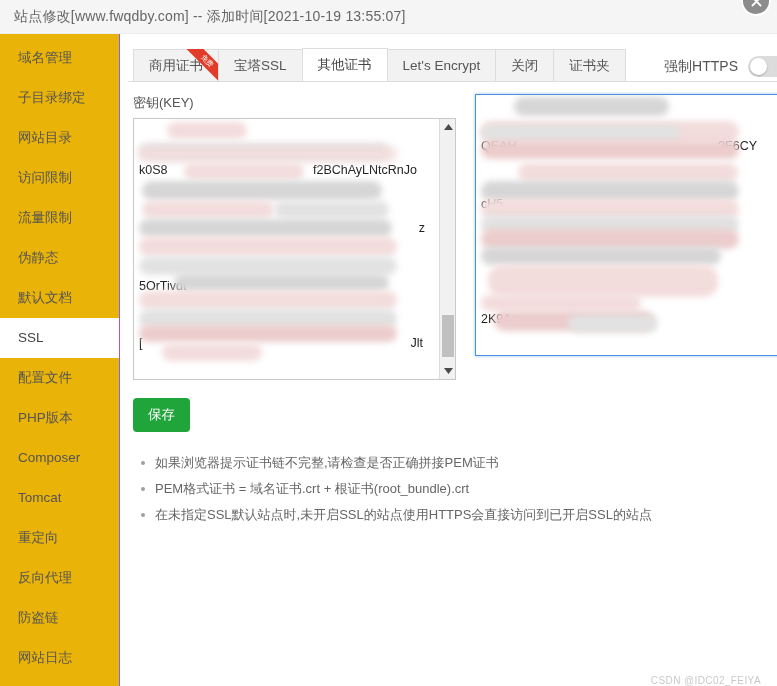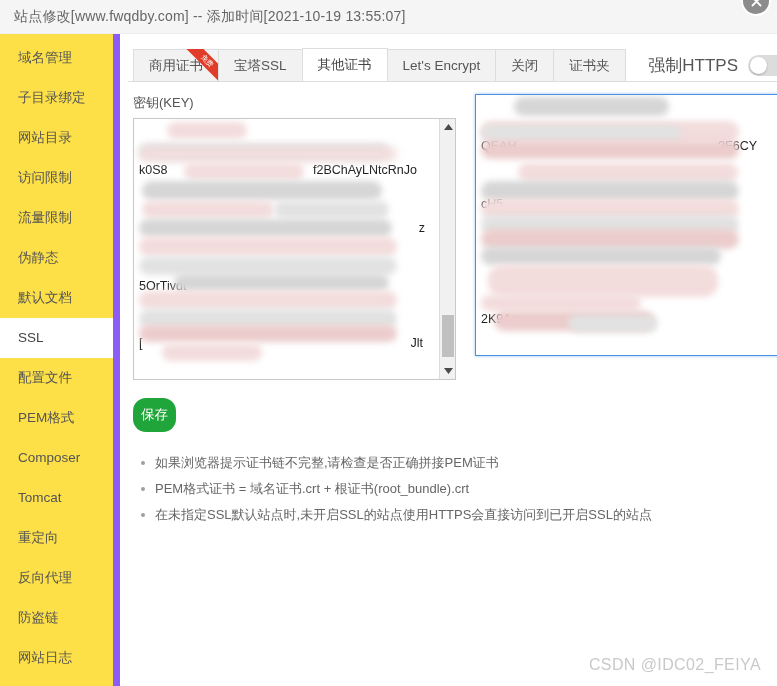--- a/index.html
+++ b/index.html
@@ -44,22 +44,22 @@
   }
   .close-btn svg { display:block; }
   
   .body {
     display: flex;
     height: 652px;
   }
   
   .sidebar {
     width: 120px;
-    background: #fde047;
-    border-right: 7px solid #8b5cf6;
+    background: #eab308;
+    border-right: 1px solid #8b5cf6;
     flex: 0 0 120px;
     padding-top: 4px;
   }
   .side-item {
     height: 40px;
     line-height: 40px;
     padding-left: 18px;
     font-size: 13.5px;
     color: #555;
     cursor: pointer;
@@ -129,21 +129,21 @@
     letter-spacing: 0;
   }
   .force-https {
     margin-left: auto;
     display: flex;
     align-items: center;
     gap: 10px;
     padding-bottom: 4px;
     padding-right: 10px;
   }
-  .force-https .lbl { font-size: 17px; color: #555; }
+  .force-https .lbl { font-size: 14px; color: #555; }
   .switch {
     width: 40px; height: 21px;
     border-radius: 11px;
     background: #dcdcdc;
     position: relative;
     cursor: pointer;
   }
   .switch .knob {
     position: absolute;
     left: 2px; top: 2px;
@@ -227,22 +227,22 @@
     cursor: pointer;
   }
   
   .save-row { padding-left: 5px; margin-top: 18px; }
   .save-btn {
     display: inline-block;
     background: #20a53a;
     color: #fff;
     font-size: 13.5px;
     border: none;
-    border-radius: 13px;
-    padding: 8px 8px;
+    border-radius: 4px;
+    padding: 8px 15px;
     cursor: pointer;
     font-family: "Liberation Sans", "DejaVu Sans", sans-serif;
   }
   
   .tips {
     margin: 18px 0 0 0;
     padding-left: 27px;
     list-style: none;
   }
   .tips li {
@@ -257,22 +257,22 @@
     position: absolute;
     left: -14px; top: 11px;
     width: 4px; height: 4px;
     border-radius: 50%;
     background: #9aa0a6;
   }
   .tips a { color: #20a53a; text-decoration: none; }
   
   .watermark {
     position: absolute;
-    right: 16px; bottom: 12px;
-    font-size: 16px;
+    right: 16px; bottom: 0;
+    font-size: 10px;
     color: #c9c9c9;
     letter-spacing: .4px;
     user-select: none;
   }
 </style>
 </head>
 <body>
 
 <div class="window">
 
@@ -290,21 +290,21 @@
     <nav class="sidebar">
       <div class="side-item">域名管理</div>
       <div class="side-item">子目录绑定</div>
       <div class="side-item">网站目录</div>
       <div class="side-item">访问限制</div>
       <div class="side-item">流量限制</div>
       <div class="side-item">伪静态</div>
       <div class="side-item">默认文档</div>
       <div class="side-item active">SSL</div>
       <div class="side-item">配置文件</div>
-      <div class="side-item">PEM格式</div>
+      <div class="side-item">PHP版本</div>
       <div class="side-item">Composer</div>
       <div class="side-item">Tomcat</div>
       <div class="side-item">重定向</div>
       <div class="side-item">反向代理</div>
       <div class="side-item">防盗链</div>
       <div class="side-item">网站日志</div>
     </nav>
 
     <section class="main">
 

